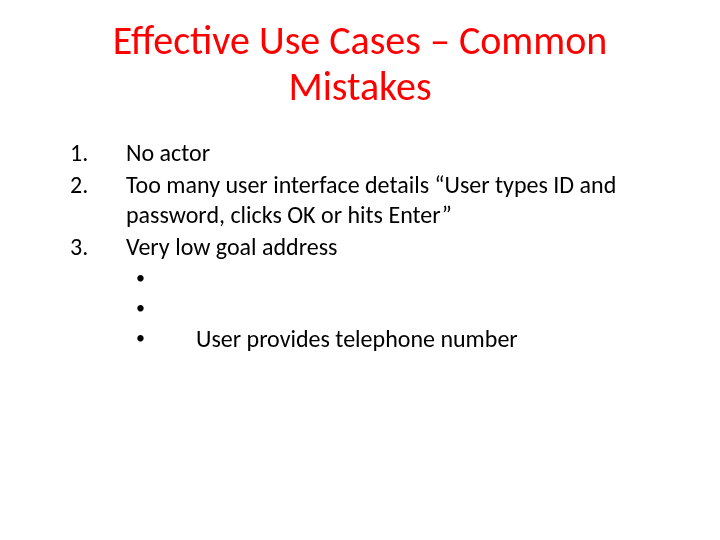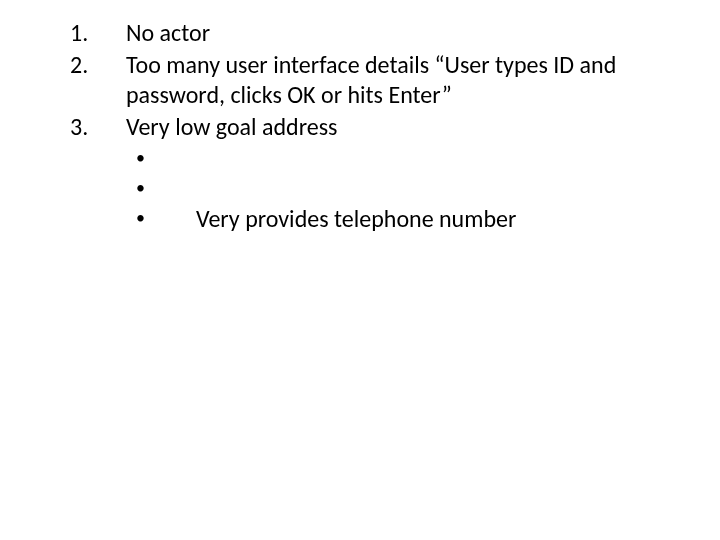--- a/index.html
+++ b/index.html
@@ -57,20 +57,21 @@
       line-height: 28px;
     }
     .bullet-text {
       flex: 1;
     }
   </style>
 </head>
 <body>
 
 <div class="slide">
+  <h1 class="title">Effective Use Cases – Common Mistakes</h1>
 
   <div class="content">
 
     <div class="num-row">
       <div class="num-marker">1.</div>
       <div class="num-text">No actor</div>
     </div>
 
     <div class="num-row">
       <div class="num-marker">2.</div>
@@ -84,18 +85,18 @@
 
     <div class="bullet-list">
       <div class="bullet-row">
         <div class="bullet-marker">•</div>
       </div>
       <div class="bullet-row">
         <div class="bullet-marker">•</div>
       </div>
       <div class="bullet-row">
         <div class="bullet-marker">•</div>
-        <div class="bullet-text">Very provides telephone number</div>
+        <div class="bullet-text">User provides telephone number</div>
       </div>
     </div>
 
   </div>
 </div>
 
 </body></html>

